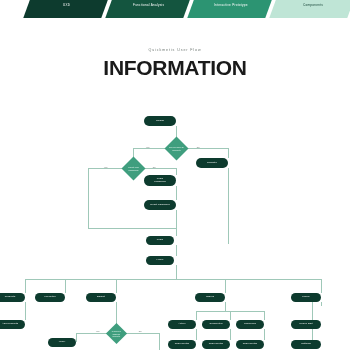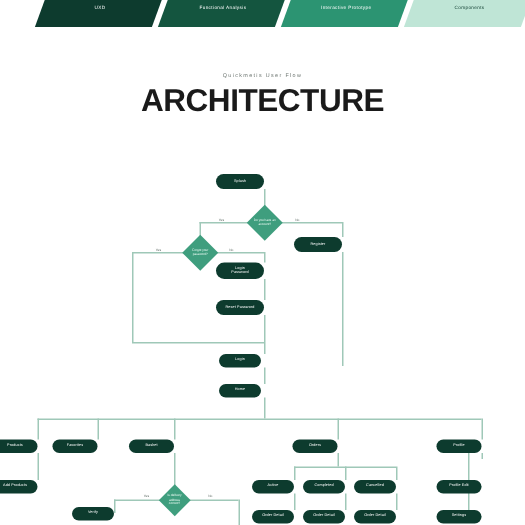--- a/index.html
+++ b/index.html
@@ -63,21 +63,21 @@
       <span>Interactive Prototype</span>
     </div>
     <div class="tab pale" style="left: 274px; width: 78px; background: rgb(191, 229, 214);">
       <span>Components</span>
     </div>
   </div>
 
 <div id="head">
   <div id="eyebrow">Quickmetis User Flow</div>
   <div id="title">
-    <div>ARCHITECTURE</div>
+    <div>INFORMATION</div>
   </div>
 </div>
 
 <div id="canvas">
     <div class="edge v" style="left: 176px; top: 18px; width: 0.7px; height: 13px; background: rgb(159, 200, 184);"></div>
     <div class="edge h" style="left: 133px; top: 40px; width: 35px; height: 0.7px; background: rgb(159, 200, 184);"></div>
     <div class="edge v" style="left: 133px; top: 40px; width: 0.7px; height: 11px; background: rgb(159, 200, 184);"></div>
     <div class="edge h" style="left: 185px; top: 40px; width: 43px; height: 0.7px; background: rgb(159, 200, 184);"></div>
     <div class="edge v" style="left: 228px; top: 40px; width: 0.7px; height: 10px; background: rgb(159, 200, 184);"></div>
     <div class="edge v" style="left: 228px; top: 60px; width: 0.7px; height: 76px; background: rgb(159, 200, 184);"></div>

